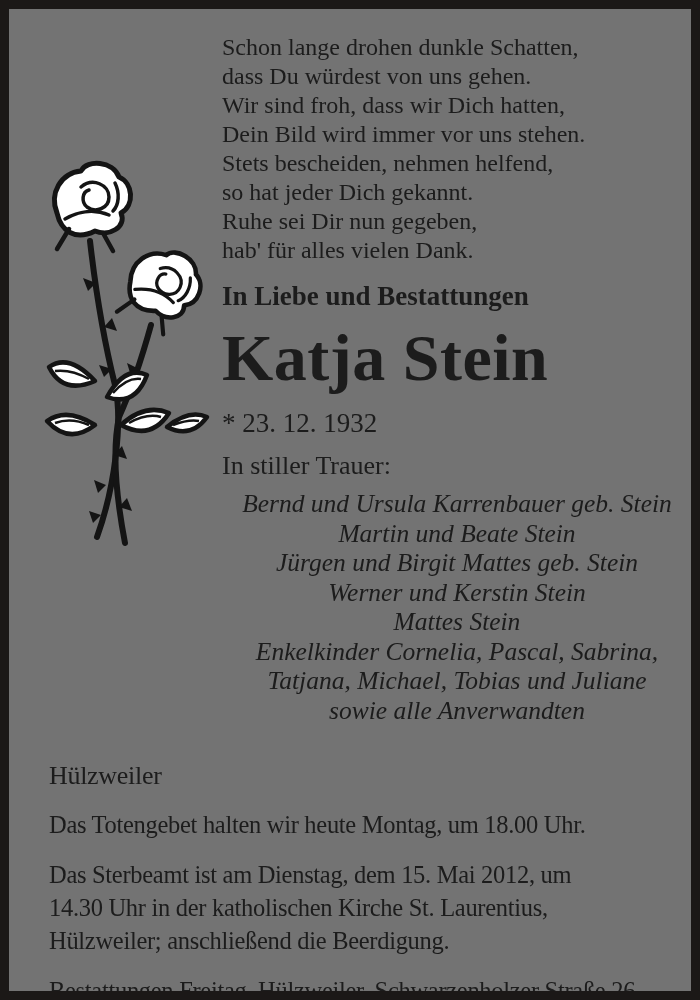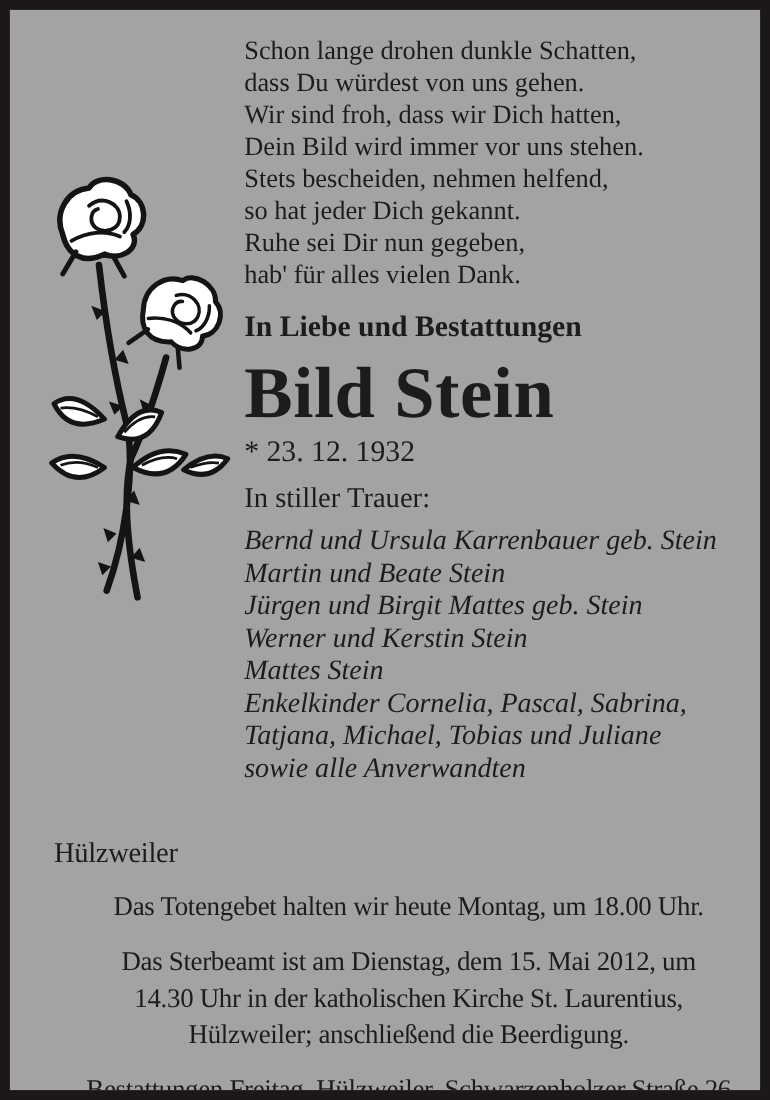--- a/index.html
+++ b/index.html
@@ -1,21 +1,21 @@
 <!DOCTYPE html>
 <html><head>
 <meta charset="utf-8">
 <style>
   html, body { margin: 0; padding: 0; background: #fff; }
   .page {
     position: relative;
     width: 700px;
     height: 1000px;
     box-sizing: border-box;
-    background: #a3a3a3;
+    background: #737373;
     border: 9px solid #1b1817;
     font-family: "Liberation Serif", "DejaVu Serif", serif;
     color: #1c1c1c;
     overflow: hidden;
   }
   .rose {
     position: absolute;
     left: 26px;
     top: 146px;
     width: 192px;
@@ -41,47 +41,47 @@
   }
   .name {
     margin-top: 8px;
     font-size: 66px;
     font-weight: bold;
     line-height: 1.05;
     white-space: nowrap;
     letter-spacing: 0.5px;
   }
   .dates {
-    margin-top: 3px;
+    margin-top: 16px;
     font-size: 27px;
     display: flex;
     white-space: nowrap;
   }
   .birth { display: inline-block; width: 234px; }
   .trauer-label {
     margin-top: 12px;
     font-size: 26px;
   }
   .mourners {
     margin-top: 8px;
     font-style: italic;
     font-size: 25.5px;
     line-height: 29.5px;
   }
-  .mourner-line { white-space: nowrap; }
+  .mourner-line { white-space: nowrap; text-align: center; }
   .bottom {
     position: absolute;
     left: 40px;
     top: 752px;
     width: 645px;
     letter-spacing: -0.3px;
   }
   .place { font-size: 26px; }
   .para { margin-top: 17px; font-size: 24.5px; line-height: 33px; }
-  .nowrap { white-space: nowrap; text-align: center; }
+  .nowrap { white-space: nowrap; }
 </style>
 </head>
 <body>
 
 <div class="page">
 
   <svg class="rose" viewBox="0 0 192 398" xmlns="http://www.w3.org/2000/svg">
     <defs>
       <g id="bloom">
         <path d="M-32,10 C-40,-10 -28,-30 -8,-32 C-2,-44 24,-42 30,-26 C44,-20 46,2 32,10 C38,24 20,34 6,28 C-14,38 -28,28 -32,10 Z" fill="#ffffff" stroke="#141414" stroke-width="5" stroke-linejoin="round"></path>
@@ -130,21 +130,21 @@
       <div class="poem-line">Stets bescheiden, nehmen helfend,</div>
       <div class="poem-line">so hat jeder Dich gekannt.</div>
       <div class="poem-line">Ruhe sei Dir nun gegeben,</div>
       <div class="poem-line">hab' für alles vielen Dank.</div>
     </div>
 
     <div class="intro">
       <div>In Liebe und Bestattungen</div>
     </div>
 
-    <div class="name">Bild Stein</div>
+    <div class="name">Katja Stein</div>
 
     <div class="dates">
       <span class="birth">* 23. 12. 1932</span>
     </div>
 
     <div class="trauer-label">In stiller Trauer:</div>
 
     <div class="mourners">
       <div class="mourner-line">Bernd und Ursula Karrenbauer geb. Stein</div>
       <div class="mourner-line">Martin und Beate Stein</div>

